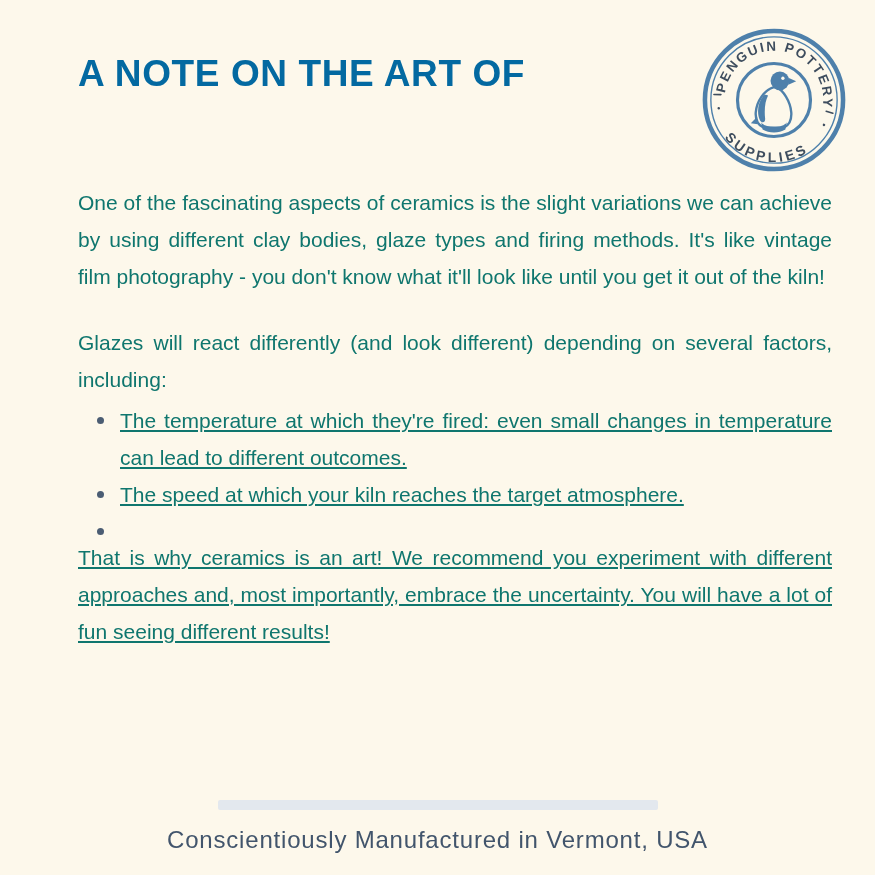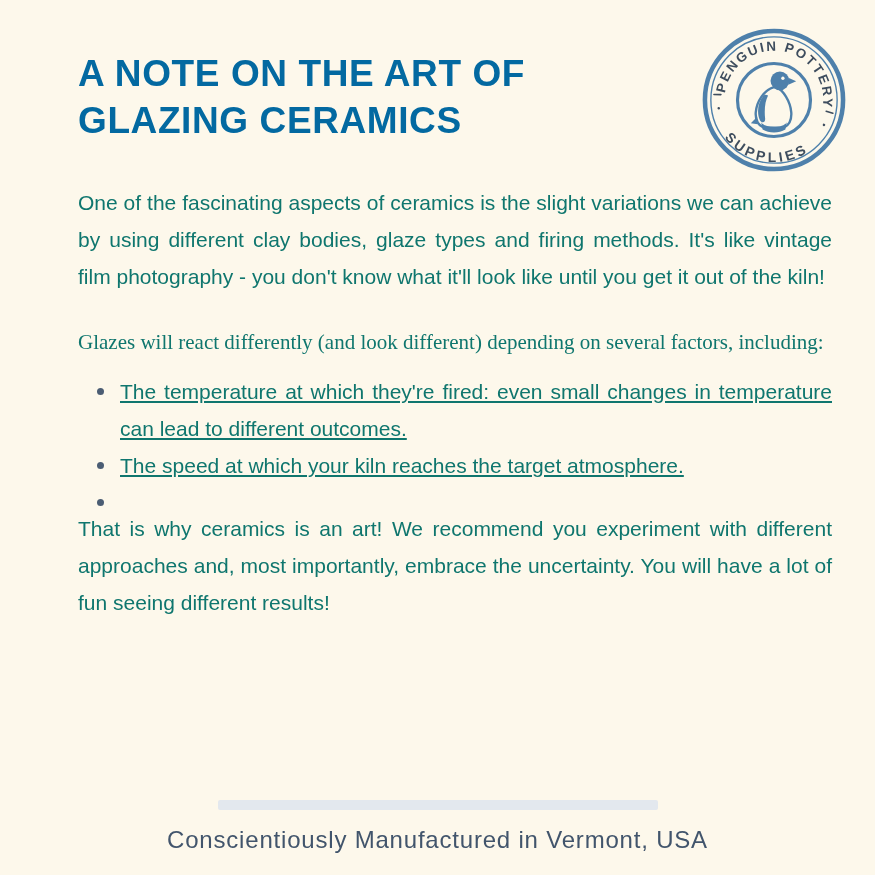--- a/index.html
+++ b/index.html
@@ -45,22 +45,22 @@
   .content {
     position: absolute;
     left: 78px; top: 184px;
     width: 754px;
     font-size: 21px;
     line-height: 37px;
     color: #0f766e;
     text-align: justify;
   }
   .content p { margin: 0 0 29px 0; }
-  .content p.intro { margin-bottom: 12px; font-family: Liberation Serif, serif; }
-  .content p.closing { margin-bottom: 0; }
+  .content p.intro { margin-bottom: 4px; }
+  .content p.closing { margin-bottom: 0; text-decoration: underline; }
   .content ul {
     margin: 0 0 26px 0;
     padding: 0;
     list-style: none;
     text-decoration: underline;
   }
   .content li {
     position: relative;
     padding-left: 42px;
   }
@@ -91,21 +91,20 @@
     color: #42556c;
   }
 </style>
 </head>
 <body>
 
 <div class="page">
 
   <div class="title">
     <div>A NOTE ON THE ART OF</div>
-    <div>GLAZING CERAMICS</div>
   </div>
 
   <div class="logo">
     <svg viewBox="0 0 150 150">
 
       <circle cx="75" cy="75" r="70" fill="#fdf8eb" stroke="#4e80ab" stroke-width="4.6"></circle>
       <circle cx="75" cy="75" r="64" fill="none" stroke="#4e80ab" stroke-width="1.4"></circle>
 
       <circle cx="75" cy="75" r="37" fill="none" stroke="#4e80ab" stroke-width="3.2"></circle>
 

